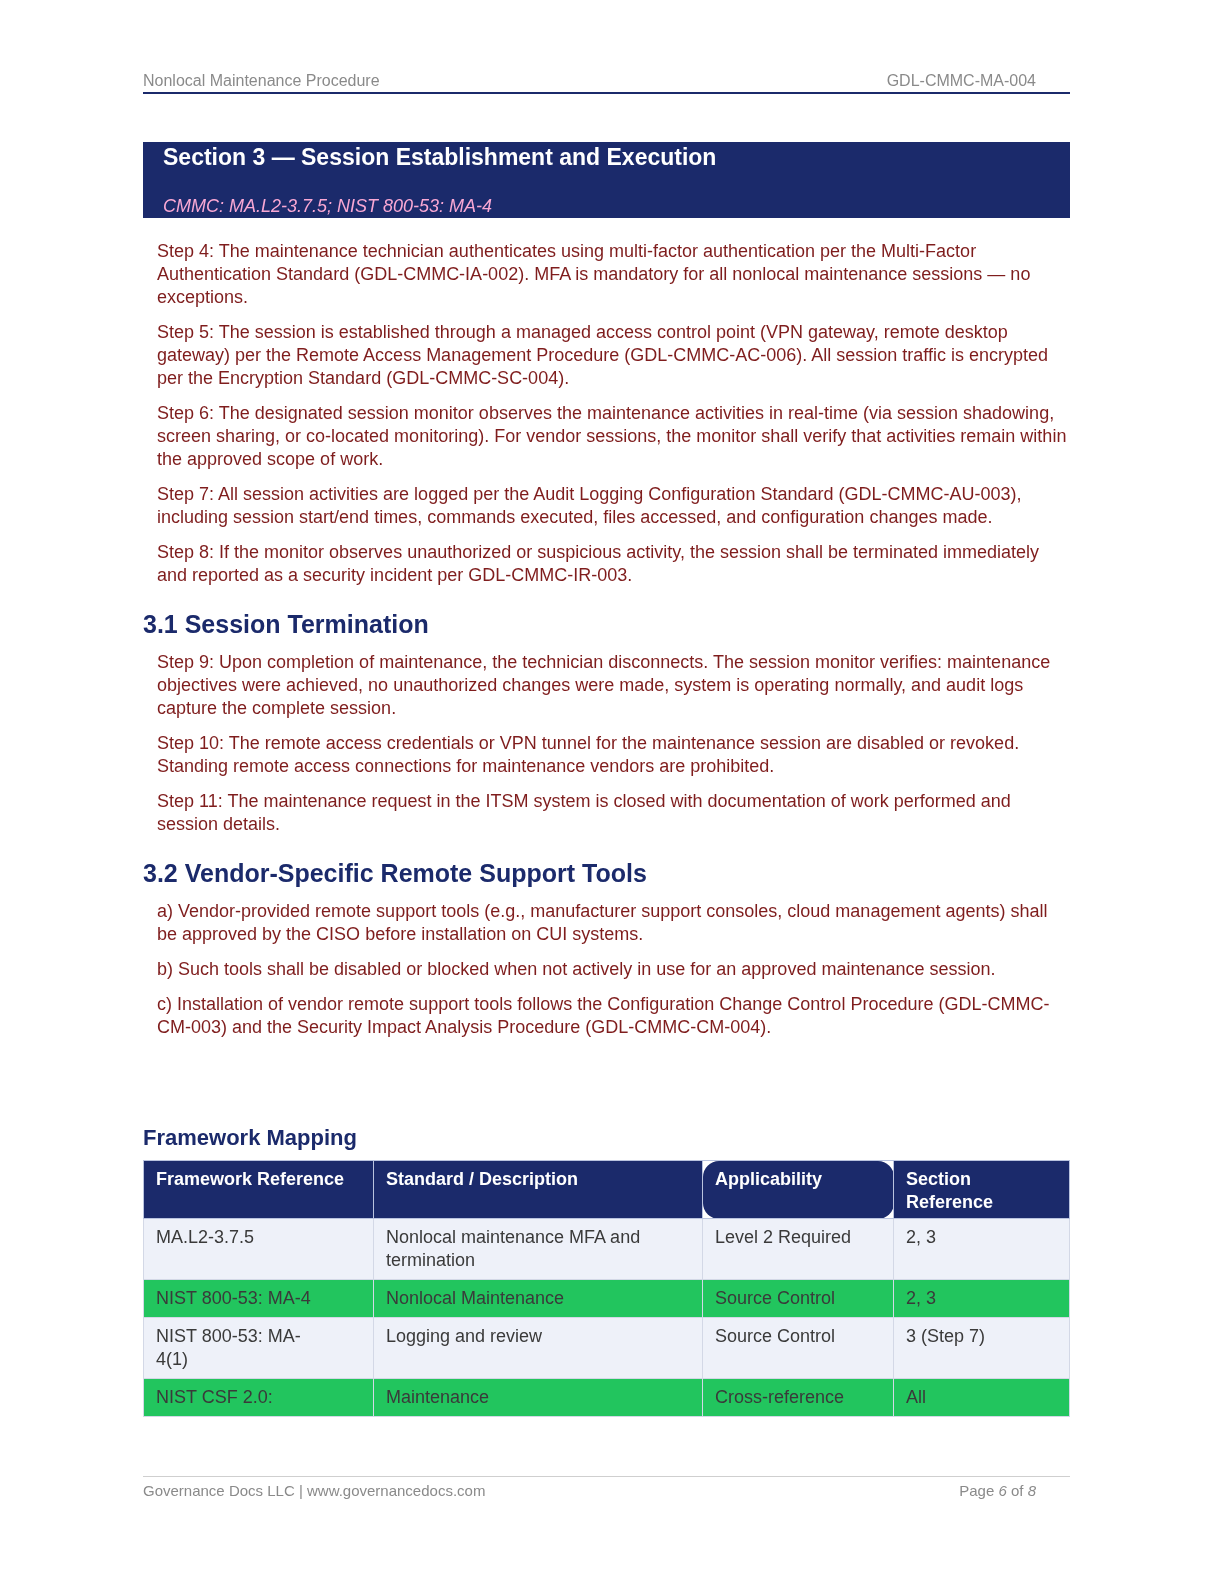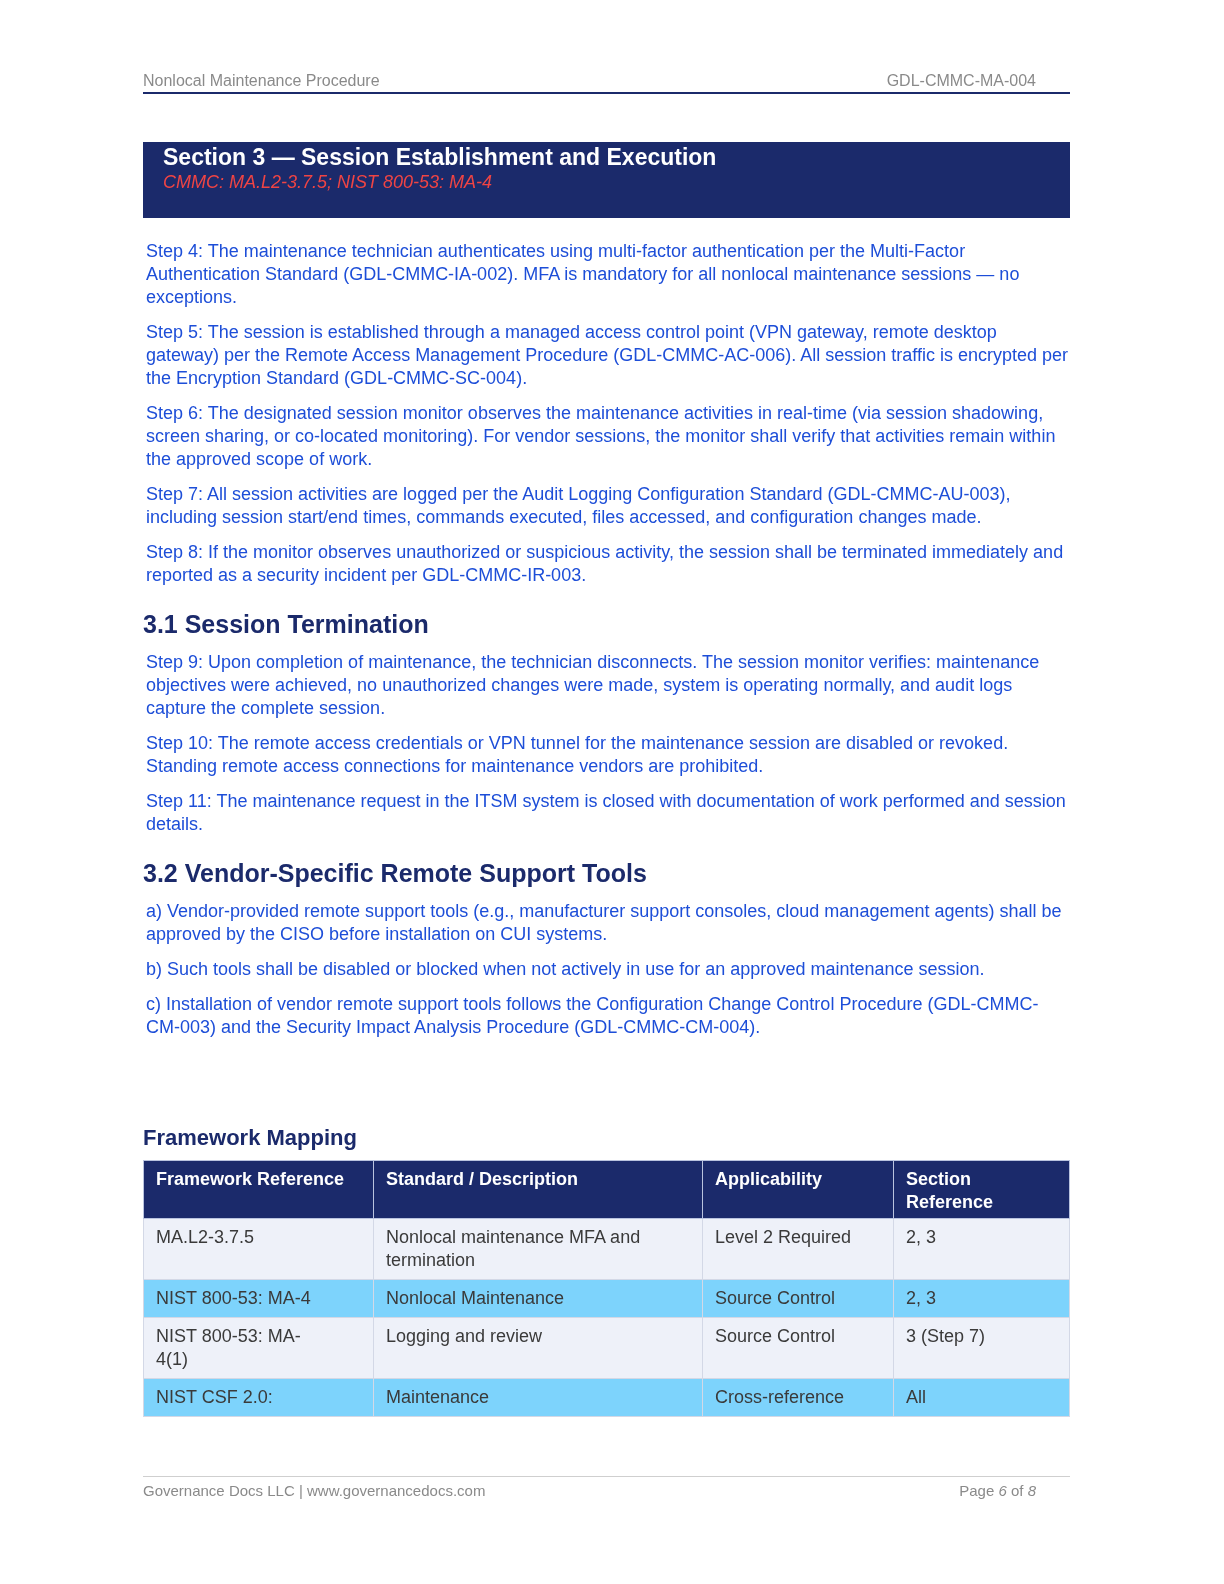--- a/index.html
+++ b/index.html
@@ -3,32 +3,32 @@
 <meta charset="utf-8">
 <style>
   html, body { margin: 0; padding: 0; background: #ffffff; }
   body { width: 1224px; height: 1584px; position: relative; font-family: "Liberation Sans", sans-serif; color: #3a3a3a; }
   .page { position: absolute; left: 143px; width: 927px; top: 0; }
   .running-header { position: absolute; top: 70px; left: 0; width: 927px; height: 22px; border-bottom: 2px solid #1b2a6b; font-size: 16px; color: #8a8a8a; }
   .running-header .left { position: absolute; left: 0; top: 2px; }
   .running-header .right { position: absolute; right: 34px; top: 2px; }
   .section-banner { position: absolute; top: 142px; left: 0; width: 927px; height: 76px; background: #1b2a6b; box-sizing: border-box; padding: 1px 20px; }
   .section-banner .title { color: #ffffff; font-weight: bold; font-size: 23px; line-height: 28px; }
-  .section-banner .subtitle { color: #ef4444; font-style: italic; font-size: 18px; line-height: 22px; }
+  .section-banner .subtitle { color: #f9a8d4; font-style: italic; font-size: 18px; line-height: 22px; margin-top: 24px; }
   .content { position: absolute; top: 240px; left: 0; width: 927px; }
-  p.body { margin: 0 0 12px 3px; font-size: 18px; line-height: 23px; color: #1d4ed8; }
+  p.body { margin: 0 0 12px 14px; font-size: 18px; line-height: 23px; color: #7f1d1d; }
   h2.sub { margin: 22px 0 12px 0; font-size: 25px; line-height: 30px; color: #1b2a6b; font-weight: bold; }
   h3.fm { margin: 12px 0 8px 0; font-size: 22px; line-height: 28px; color: #1b2a6b; font-weight: bold; }
   .framework { position: absolute; top: 1112px; left: 0; width: 927px; }
   table { border-collapse: collapse; width: 927px; font-size: 18px; }
   th { background: #1b2a6b; color: #ffffff; text-align: left; font-weight: bold; vertical-align: top; padding: 7px 24px 4px 12px; line-height: 23px; border: 1px solid #b9c3df; }
   td { color: #3a3a3a; vertical-align: top; padding: 7px 20px 7px 12px; line-height: 23px; border: 1px solid #d3d8e6; }
   tr.odd td { background: #eef1f9; }
-  tr.even td { background: #7dd3fc; }
-  .col1 { width: 193px; } .col2 { width: 292px; } .col3 { width: 154px; }
+  tr.even td { background: #22c55e; }
+  .col1 { width: 193px; } .col2 { width: 292px; } .col3 { width: 154px; border-radius: 16px; }
   .running-footer { position: absolute; top: 1476px; left: 0; width: 927px; border-top: 1px solid #cfcfcf; font-size: 15px; color: #8a8a8a; }
   .running-footer .left { position: absolute; left: 0; top: 5px; white-space: nowrap; }
   .running-footer .right { position: absolute; right: 34px; top: 5px; white-space: nowrap; }
   .running-footer .right i { font-style: italic; }
 </style>
 </head>
 <body>
 
 <div class="page">
 

